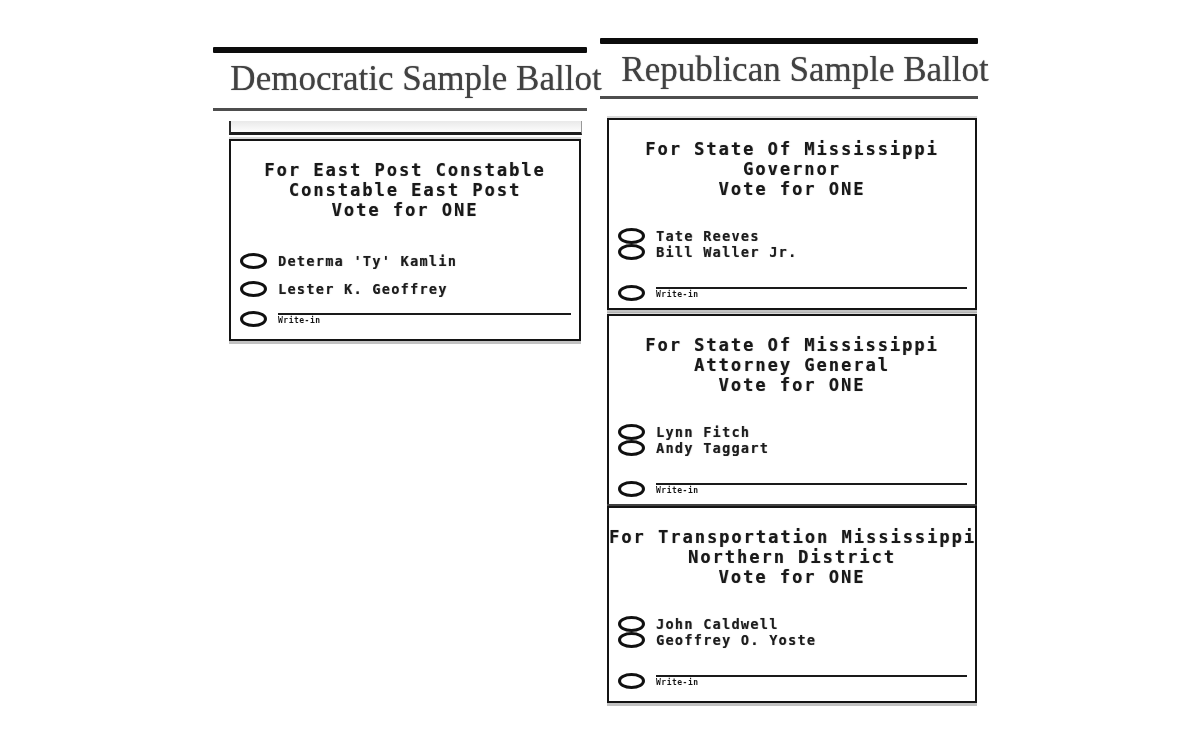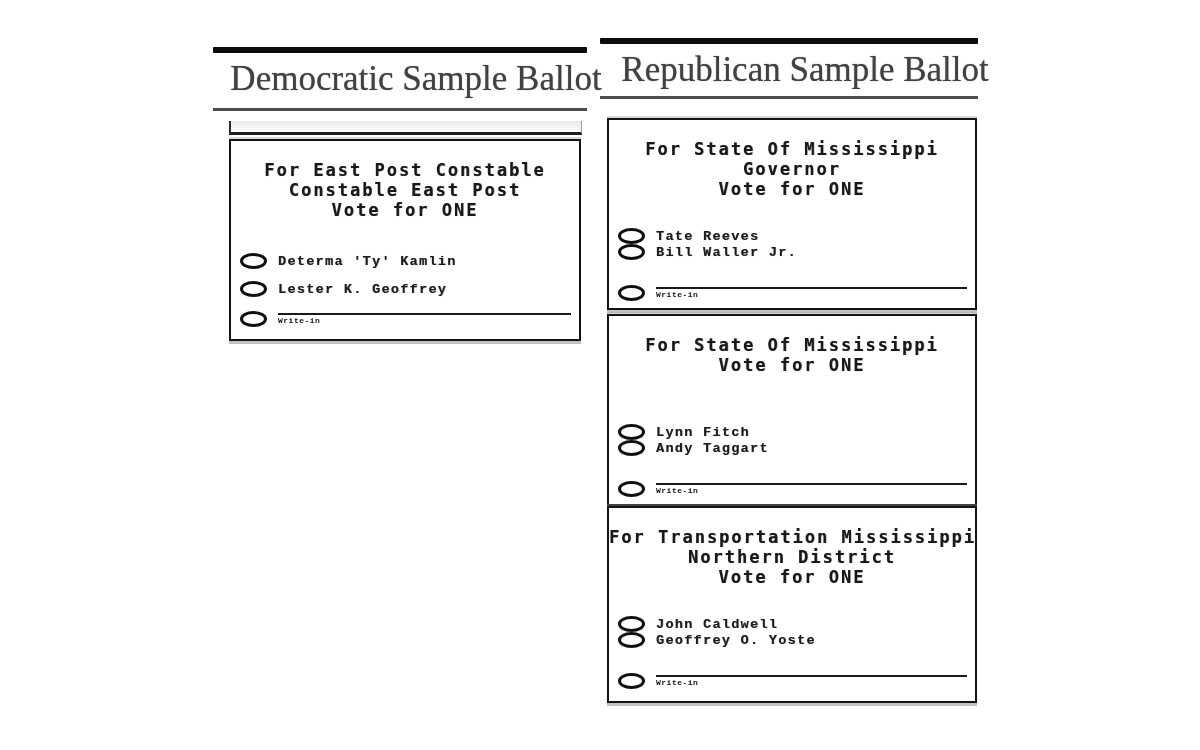--- a/index.html
+++ b/index.html
@@ -42,21 +42,21 @@
   .contest.c3{top:468px;height:193px;}
 
   .office{
     padding-top:19px;text-align:center;color:#191919;
     font-size:17px;font-weight:bold;line-height:20px;letter-spacing:2px;
     text-shadow:0.4px 0.4px 0.7px rgba(0,0,0,.55);
     filter:blur(0.25px);
   }
   .office .line{white-space:nowrap;}
 
-  .cands{position:absolute;left:0;top:0;width:100%;height:100%;font-family:Liberation Mono, monospace;}
+  .cands{position:absolute;left:0;top:0;width:100%;height:100%;}
   .cand-row{
     position:absolute;left:9px;right:8px;display:flex;align-items:center;gap:11px;
   }
   .oval{
     flex:0 0 auto;width:21px;height:10px;border:3px solid #101010;border-radius:50%;
     background:#fff;display:inline-block;
   }
   .cand-name{
     font-size:13.5px;font-weight:bold;letter-spacing:1.3px;color:#1c1c1c;white-space:nowrap;
     text-shadow:0.4px 0.4px 0.7px rgba(0,0,0,.5);
@@ -140,20 +140,21 @@
             <span class="writein-line"></span>
             <span class="writein-label">Write-in</span>
           </span>
         </div>
       </div>
     </div>
 
     <div class="contest c2">
       <div class="office">
         <div class="line">For State Of Mississippi</div>
+        <div class="line">Attorney General</div>
         <div class="line">Vote for ONE</div>
       </div>
       <div class="cands">
         <div class="cand-row row1">
           <span class="oval"></span>
           <span class="cand-name">Lynn Fitch</span>
         </div>
         <div class="cand-row row2">
           <span class="oval"></span>
           <span class="cand-name">Andy Taggart</span>

